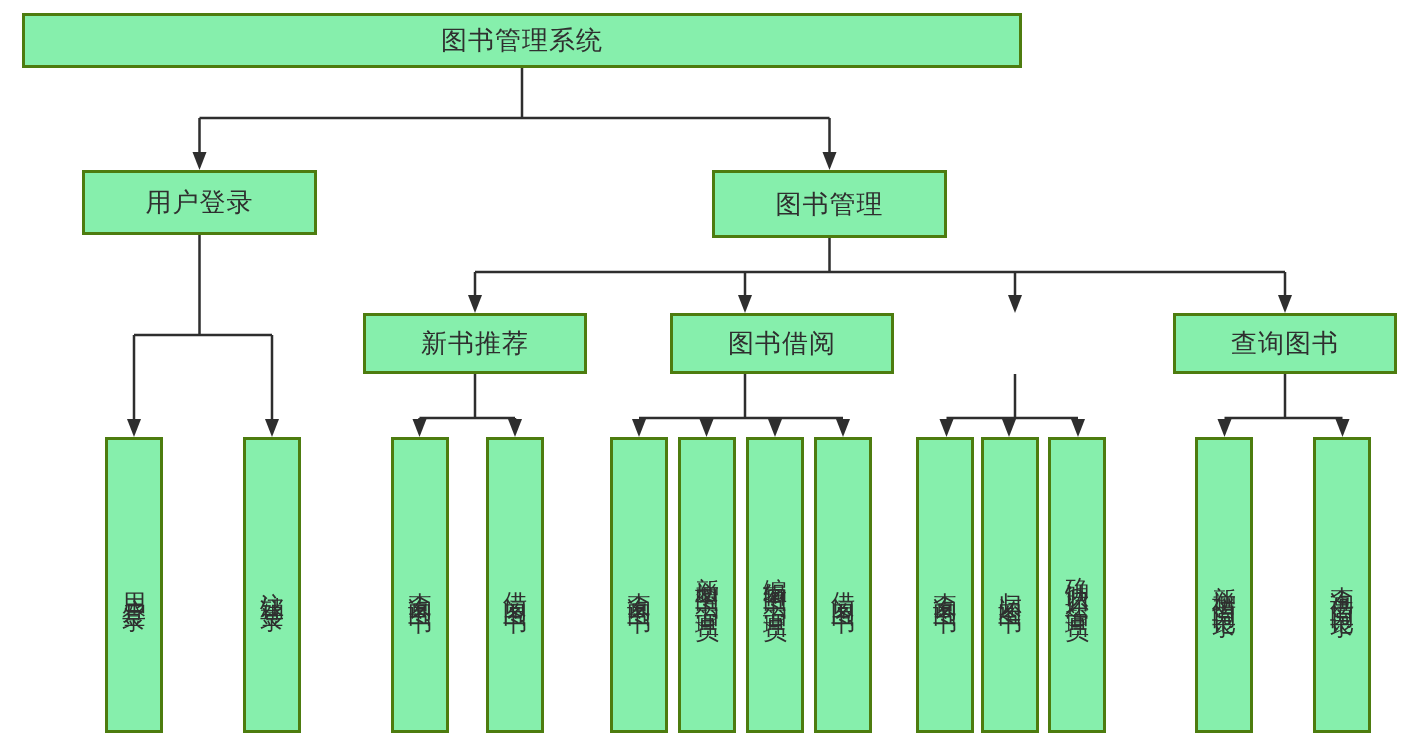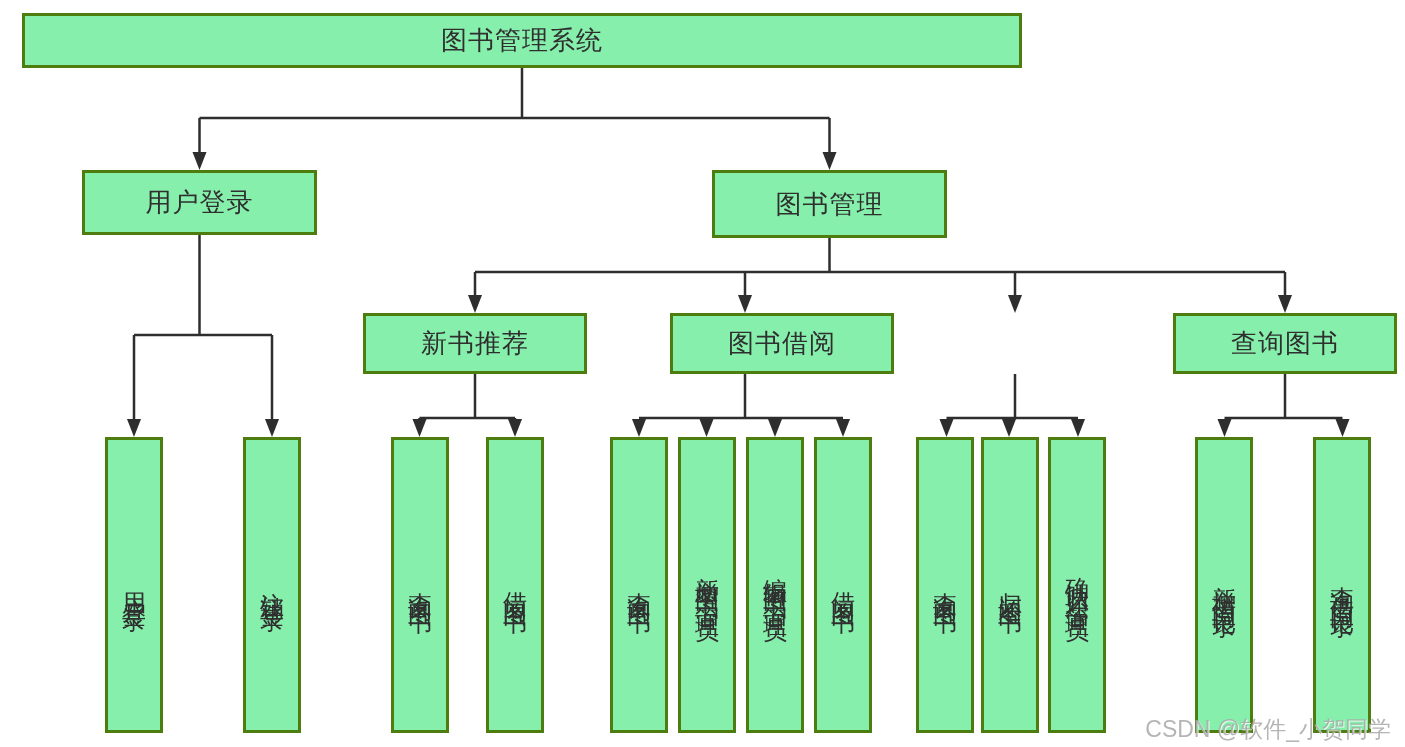--- a/index.html
+++ b/index.html
@@ -190,15 +190,14 @@
   <div class="node leaf l11">
     <span class="label">确认归还（管理员）</span>
   </div>
   <div class="node leaf l12">
     <span class="label">新增借阅记录</span>
   </div>
   <div class="node leaf l13">
     <span class="label">查询借阅记录</span>
   </div>
 
-  <div class="watermark">CSDN @软件_小贺同学</div>
 
 </div>
 
 </body></html>

